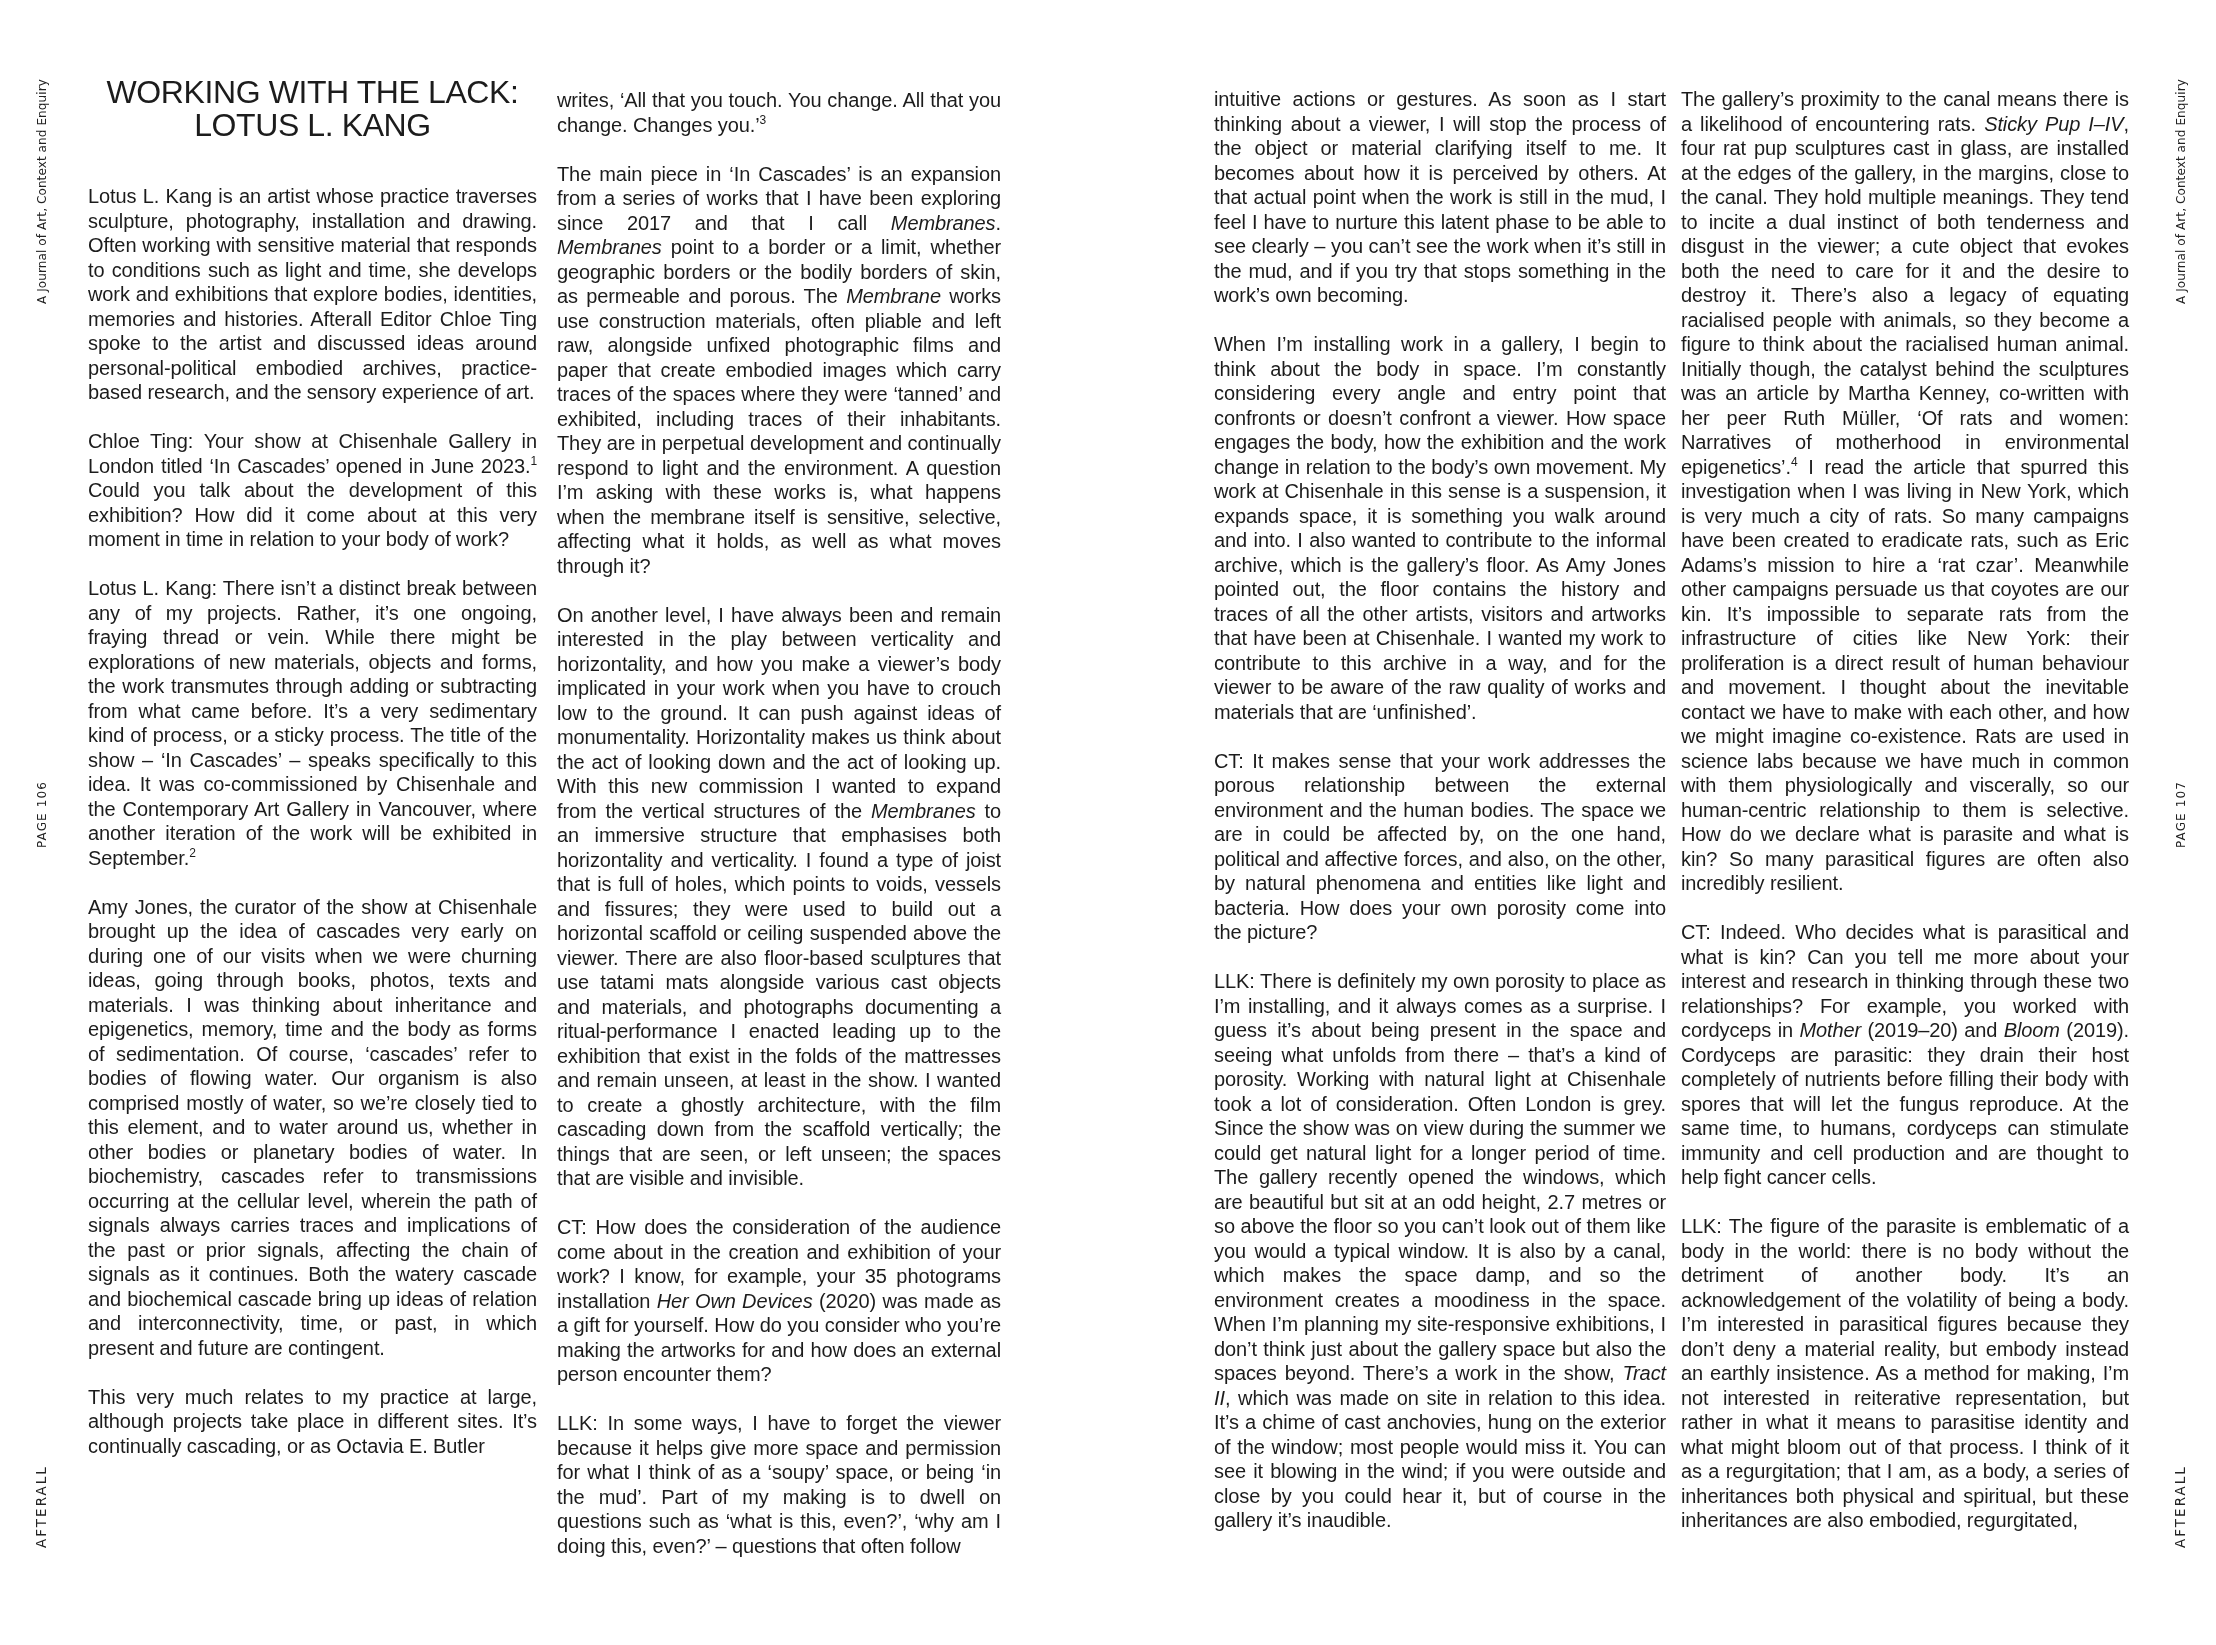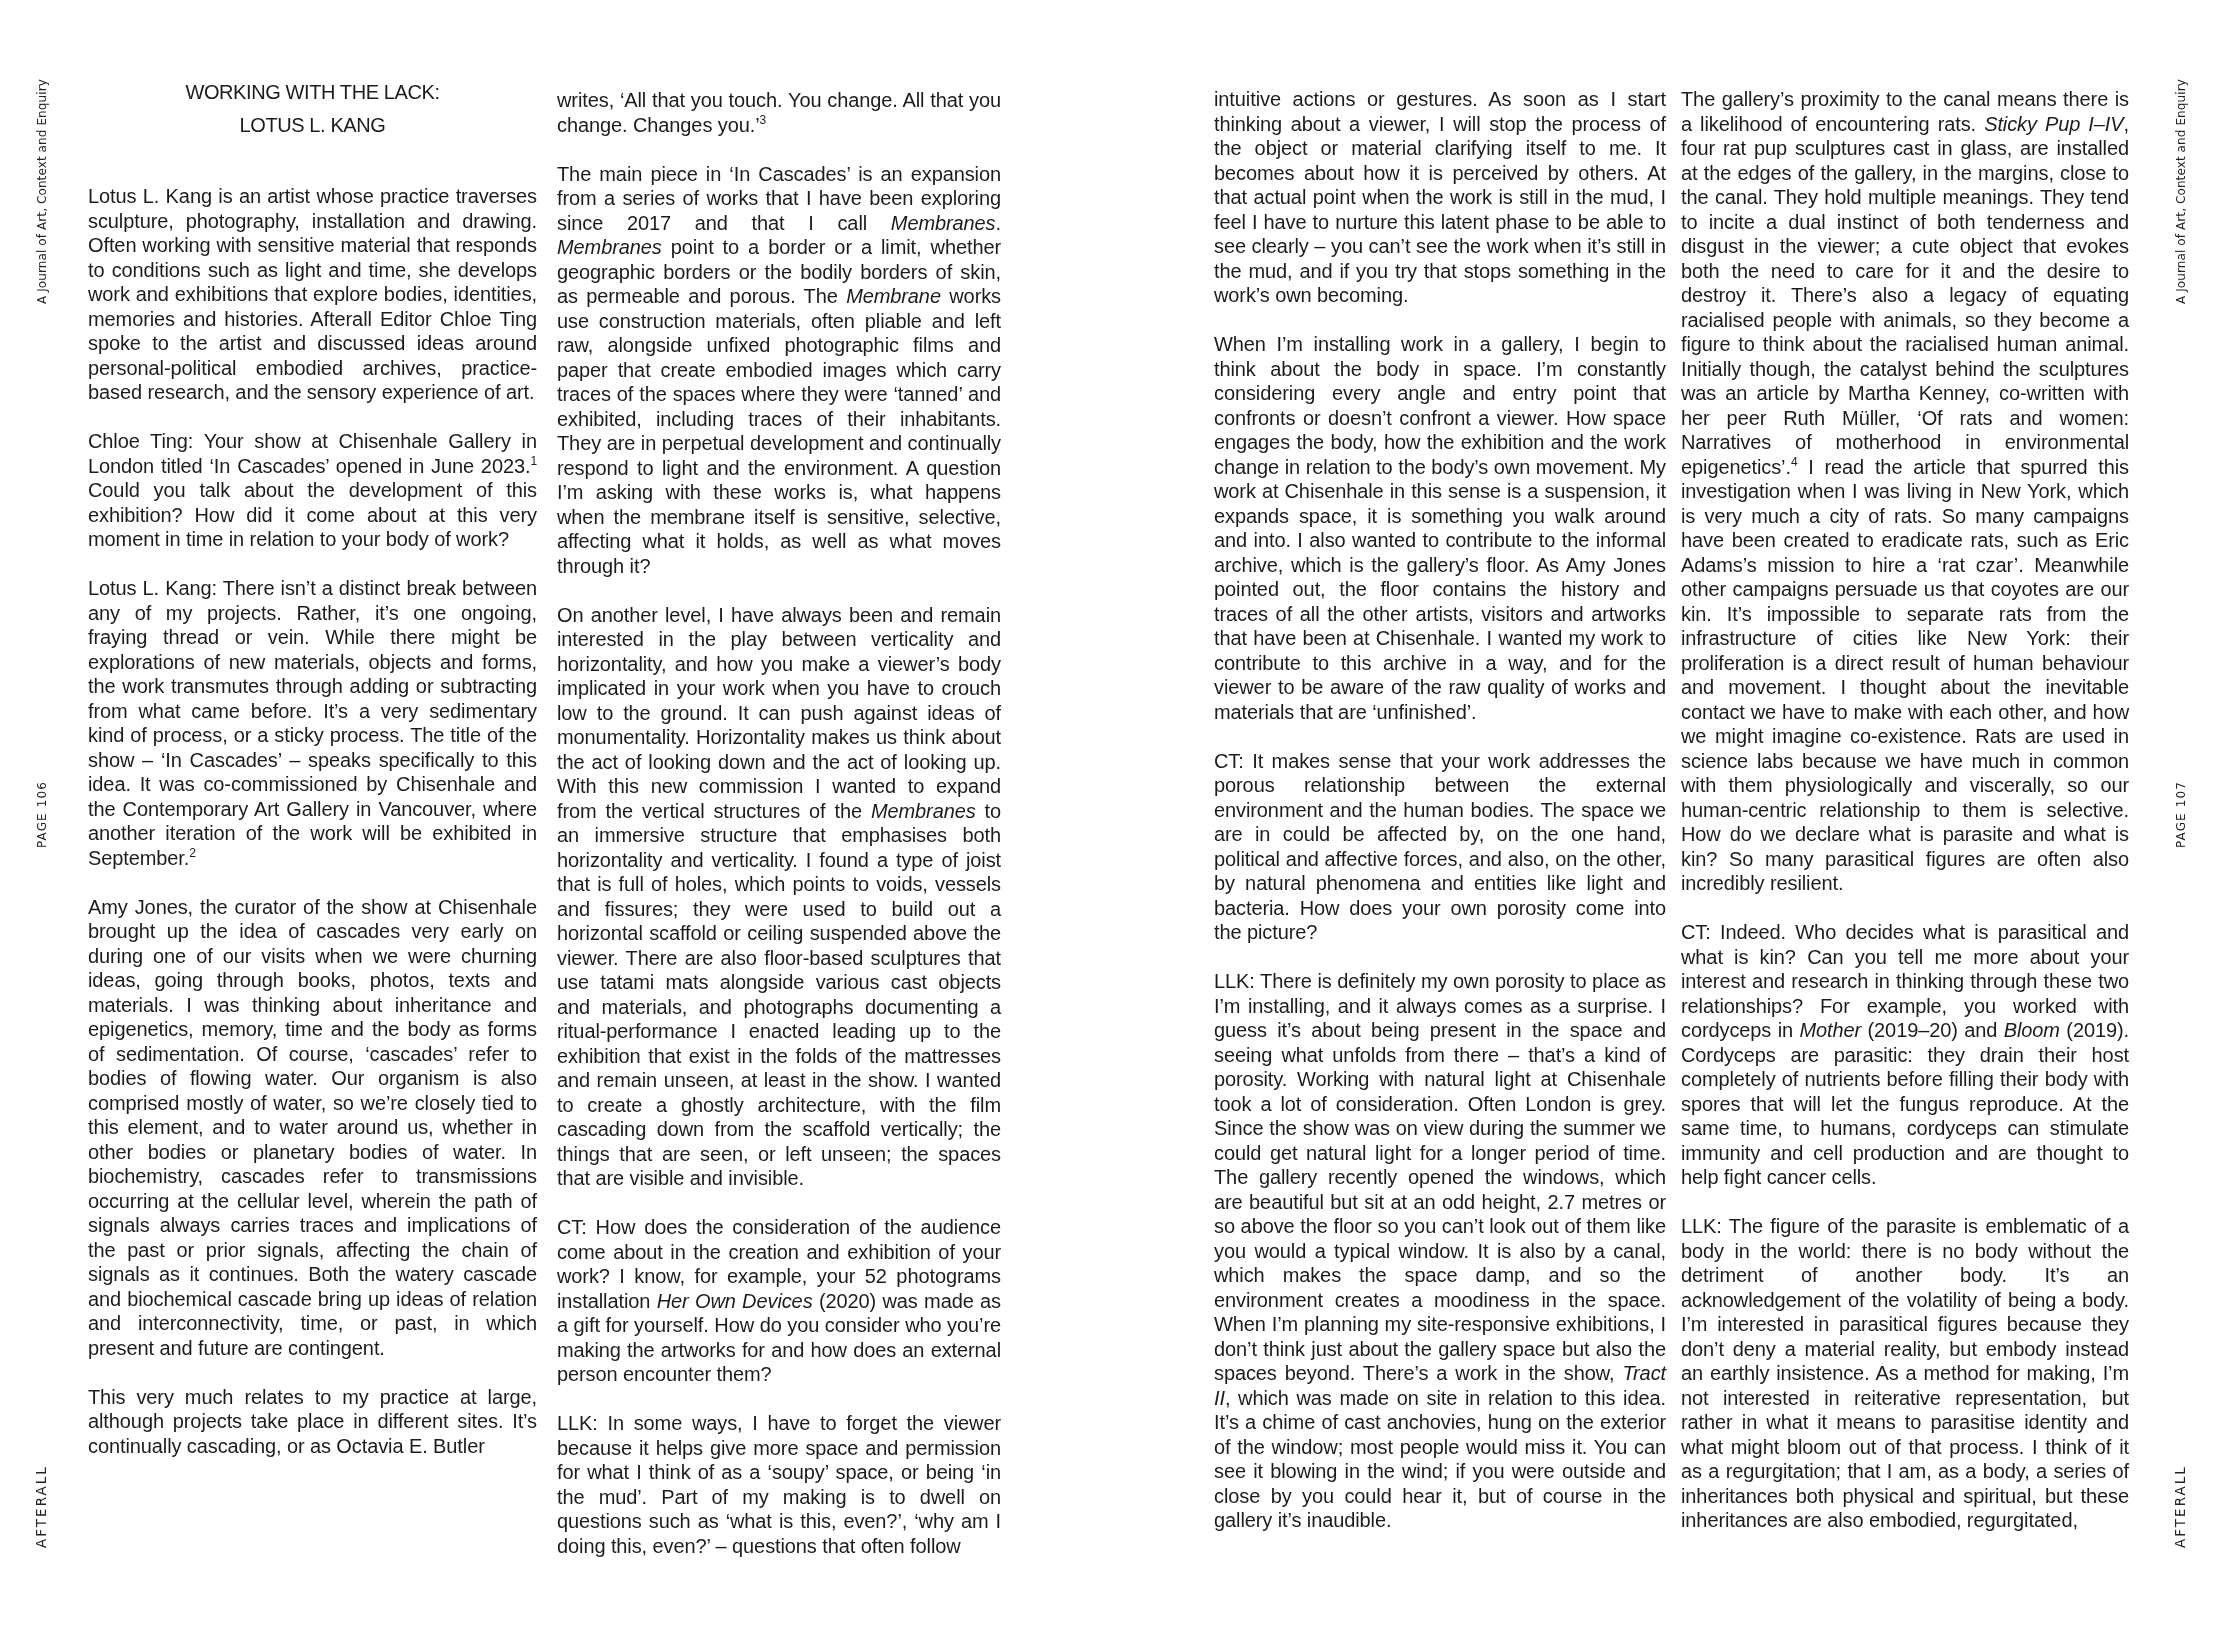--- a/index.html
+++ b/index.html
@@ -33,21 +33,21 @@
   }
   .col p { margin-bottom: 24.6px; }
   .col p:last-child { margin-bottom: 0; }
   .col b { font-weight: 400; }
   .col i { }
   sup { font-size: 60%; line-height: 0; vertical-align: 0.7em; }
 
   .title-block {
     text-align: center;
     font-family: "Liberation Sans", sans-serif;
-    font-size: 20px;
+    font-size: 32px;
     line-height: 33px;
     letter-spacing: -0.4px;
     margin-bottom: 42px;
   }
   .title-block div { display: block; }
 </style>
 </head>
 <body>
 
 <div class="spread">
@@ -69,21 +69,21 @@
     <p><b>Chloe Ting:</b><span> Your show at Chisenhale Gallery in London titled ‘In Cascades’ opened in June 2023.</span><sup>1</sup><span> Could you talk about the development of this exhibition? How did it come about at this very moment in time in relation to your body of work?</span></p>
     <p><b>Lotus L. Kang:</b><span> There isn’t a distinct break between any of my projects. Rather, it’s one ongoing, fraying thread or vein. While there might be explorations of new materials, objects and forms, the work transmutes through adding or subtracting from what came before. It’s a very sedimentary kind of process, or a sticky process. The title of the show – ‘In Cascades’ – speaks specifically to this idea. It was co-commissioned by Chisenhale and the Contemporary Art Gallery in Vancouver, where another iteration of the work will be exhibited in September.</span><sup>2</sup></p>
     <p>Amy Jones, the curator of the show at Chisenhale brought up the idea of cascades very early on during one of our visits when we were churning ideas, going through books, photos, texts and materials. I was thinking about inheritance and epigenetics, memory, time and the body as forms of sedimentation. Of course, ‘cascades’ refer to bodies of flowing water. Our organism is also comprised mostly of water, so we’re closely tied to this element, and to water around us, whether in other bodies or planetary bodies of water. In biochemistry, cascades refer to transmissions occurring at the cellular level, wherein the path of signals always carries traces and implications of the past or prior signals, affecting the chain of signals as it continues. Both the watery cascade and biochemical cascade bring up ideas of relation and interconnectivity, time, or past, in which present and future are contingent.</p>
     <p>This very much relates to my practice at large, although projects take place in different sites. It’s continually cascading, or as Octavia E. Butler</p>
   </div>
 
   <div class="col" style="left:557px; top:88px; width:444px;">
     <p><span>writes, ‘All that you touch. You change. All that you change. Changes you.’</span><sup>3</sup></p>
     <p><span>The main piece in ‘In Cascades’ is an expansion from a series of works that I have been exploring since 2017 and that I call </span><i>Membranes</i><span>. </span><i>Membranes</i><span> point to a border or a limit, whether geographic borders or the bodily borders of skin, as permeable and porous. The </span><i>Membrane</i><span> works use construction materials, often pliable and left raw, alongside unfixed photographic films and paper that create embodied images which carry traces of the spaces where they were ‘tanned’ and exhibited, including traces of their inhabitants. They are in perpetual development and continually respond to light and the environment. A question I’m asking with these works is, what happens when the membrane itself is sensitive, selective, affecting what it holds, as well as what moves through it?</span></p>
     <p><span>On another level, I have always been and remain interested in the play between verticality and horizontality, and how you make a viewer’s body implicated in your work when you have to crouch low to the ground. It can push against ideas of monumentality. Horizontality makes us think about the act of looking down and the act of looking up. With this new commission I wanted to expand from the vertical structures of the </span><i>Membranes</i><span> to an immersive structure that emphasises both horizontality and verticality. I found a type of joist that is full of holes, which points to voids, vessels and fissures; they were used to build out a horizontal scaffold or ceiling suspended above the viewer. There are also floor-based sculptures that use tatami mats alongside various cast objects and materials, and photographs documenting a ritual-performance I enacted leading up to the exhibition that exist in the folds of the mattresses and remain unseen, at least in the show. I wanted to create a ghostly architecture, with the film cascading down from the scaffold vertically; the things that are seen, or left unseen; the spaces that are visible and invisible.</span></p>
-    <p><b>CT:</b><span> How does the consideration of the audience come about in the creation and exhibition of your work? I know, for example, your 52 photograms installation </span><i>Her Own Devices</i><span> (2020) was made as a gift for yourself. How do you consider who you’re making the artworks for and how does an external person encounter them?</span></p>
+    <p><b>CT:</b><span> How does the consideration of the audience come about in the creation and exhibition of your work? I know, for example, your 35 photograms installation </span><i>Her Own Devices</i><span> (2020) was made as a gift for yourself. How do you consider who you’re making the artworks for and how does an external person encounter them?</span></p>
     <p><b>LLK:</b><span> In some ways, I have to forget the viewer because it helps give more space and permission for what I think of as a ‘soupy’ space, or being ‘in the mud’. Part of my making is to dwell on questions such as ‘what is this, even?’, ‘why am I doing this, even?’ – questions that often follow</span></p>
   </div>
 
   <div class="col" style="left:1214px; top:87px; width:452px;">
     <p>intuitive actions or gestures. As soon as I start thinking about a viewer, I will stop the process of the object or material clarifying itself to me. It becomes about how it is perceived by others. At that actual point when the work is still in the mud, I feel I have to nurture this latent phase to be able to see clearly – you can’t see the work when it’s still in the mud, and if you try that stops something in the work’s own becoming.</p>
     <p>When I’m installing work in a gallery, I begin to think about the body in space. I’m constantly considering every angle and entry point that confronts or doesn’t confront a viewer. How space engages the body, how the exhibition and the work change in relation to the body’s own movement. My work at Chisenhale in this sense is a suspension, it expands space, it is something you walk around and into. I also wanted to contribute to the informal archive, which is the gallery’s floor. As Amy Jones pointed out, the floor contains the history and traces of all the other artists, visitors and artworks that have been at Chisenhale. I wanted my work to contribute to this archive in a way, and for the viewer to be aware of the raw quality of works and materials that are ‘unfinished’.</p>
     <p><b>CT:</b><span> It makes sense that your work addresses the porous relationship between the external environment and the human bodies. The space we are in could be affected by, on the one hand, political and affective forces, and also, on the other, by natural phenomena and entities like light and bacteria. How does your own porosity come into the picture?</span></p>
     <p><b>LLK:</b><span> There is definitely my own porosity to place as I’m installing, and it always comes as a surprise. I guess it’s about being present in the space and seeing what unfolds from there – that’s a kind of porosity. Working with natural light at Chisenhale took a lot of consideration. Often London is grey. Since the show was on view during the summer we could get natural light for a longer period of time. The gallery recently opened the windows, which are beautiful but sit at an odd height, 2.7 metres or so above the floor so you can’t look out of them like you would a typical window. It is also by a canal, which makes the space damp, and so the environment creates a moodiness in the space. When I’m planning my site-responsive exhibitions, I don’t think just about the gallery space but also the spaces beyond. There’s a work in the show, </span><i>Tract II</i><span>, which was made on site in relation to this idea. It’s a chime of cast anchovies, hung on the exterior of the window; most people would miss it. You can see it blowing in the wind; if you were outside and close by you could hear it, but of course in the gallery it’s inaudible.</span></p>
   </div>
 

